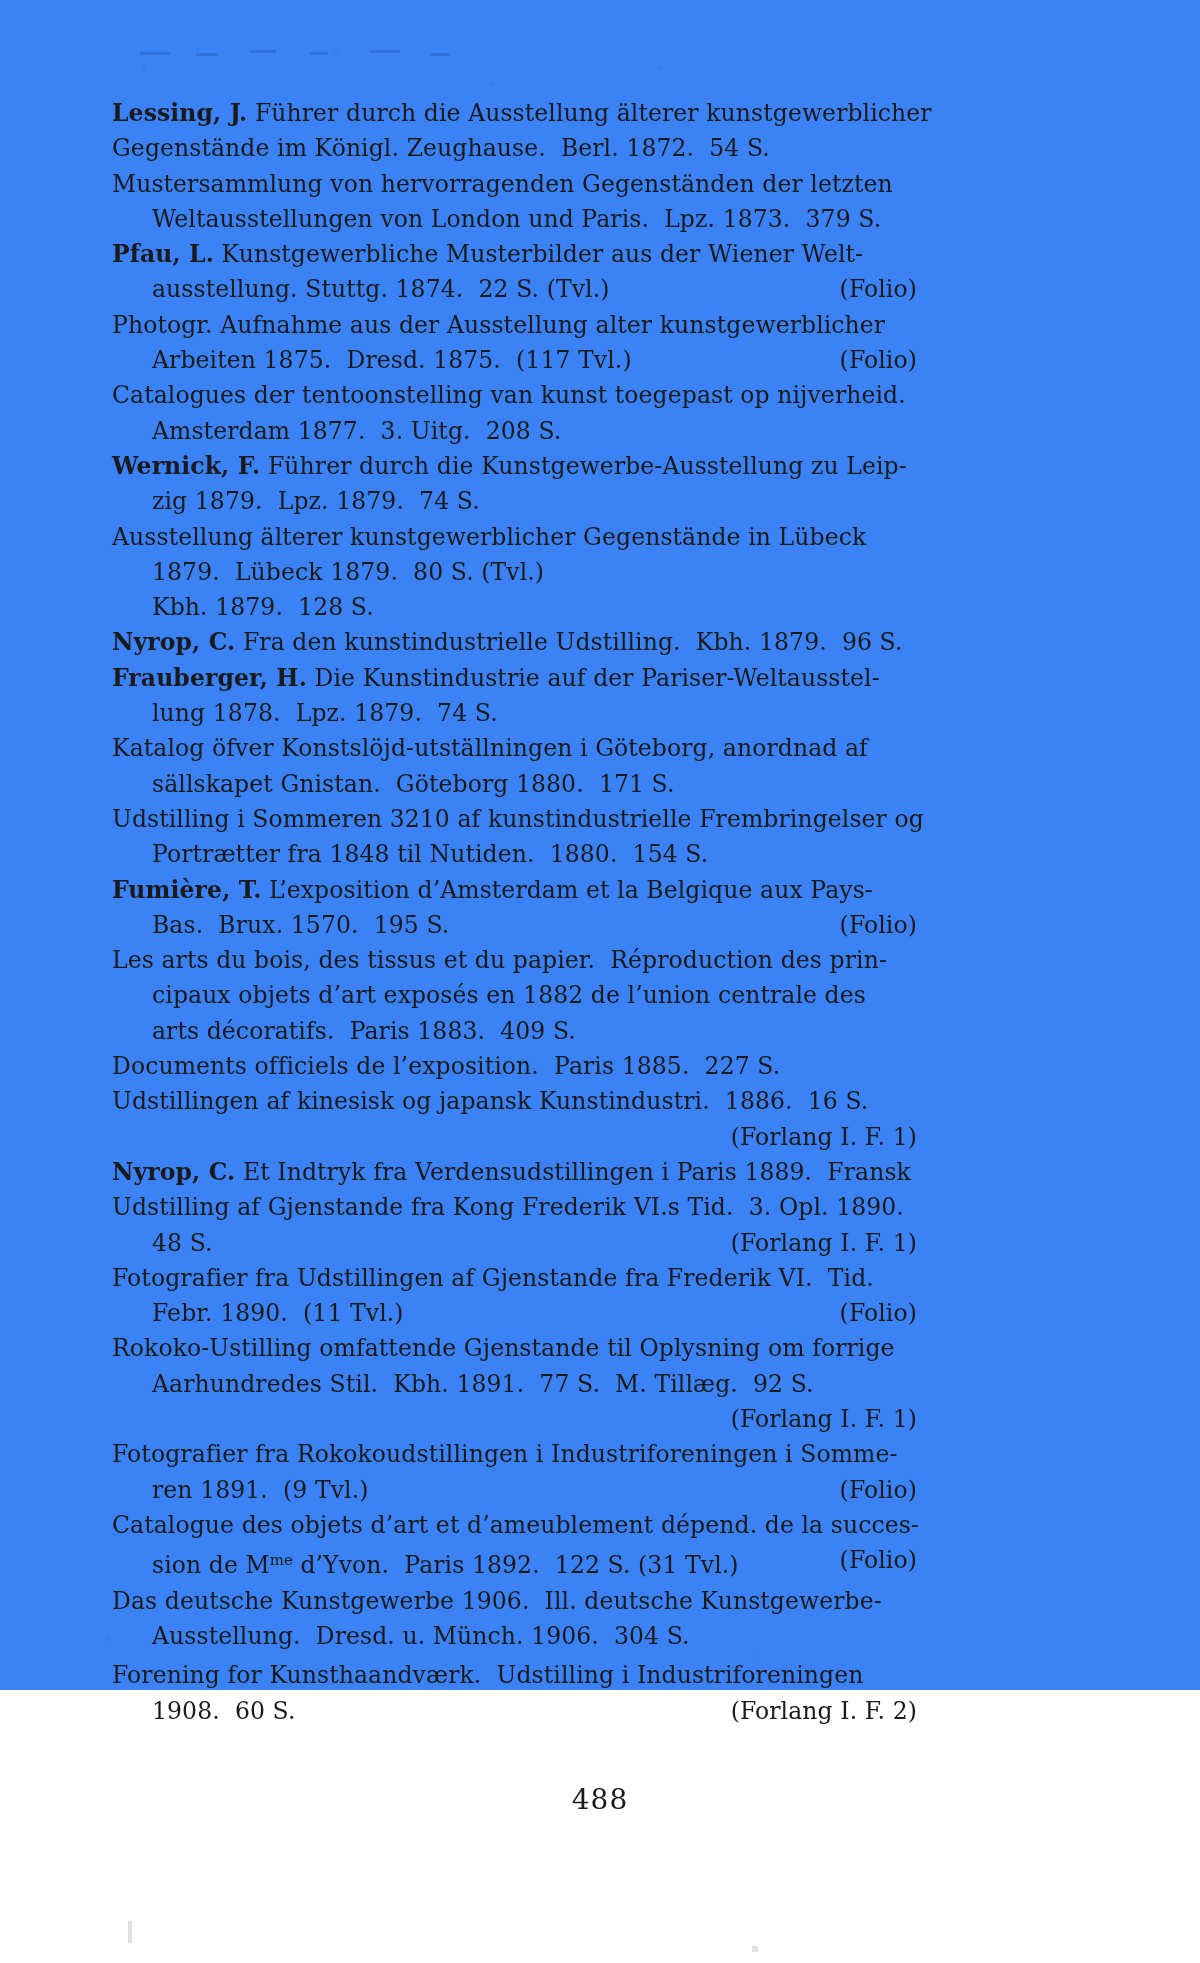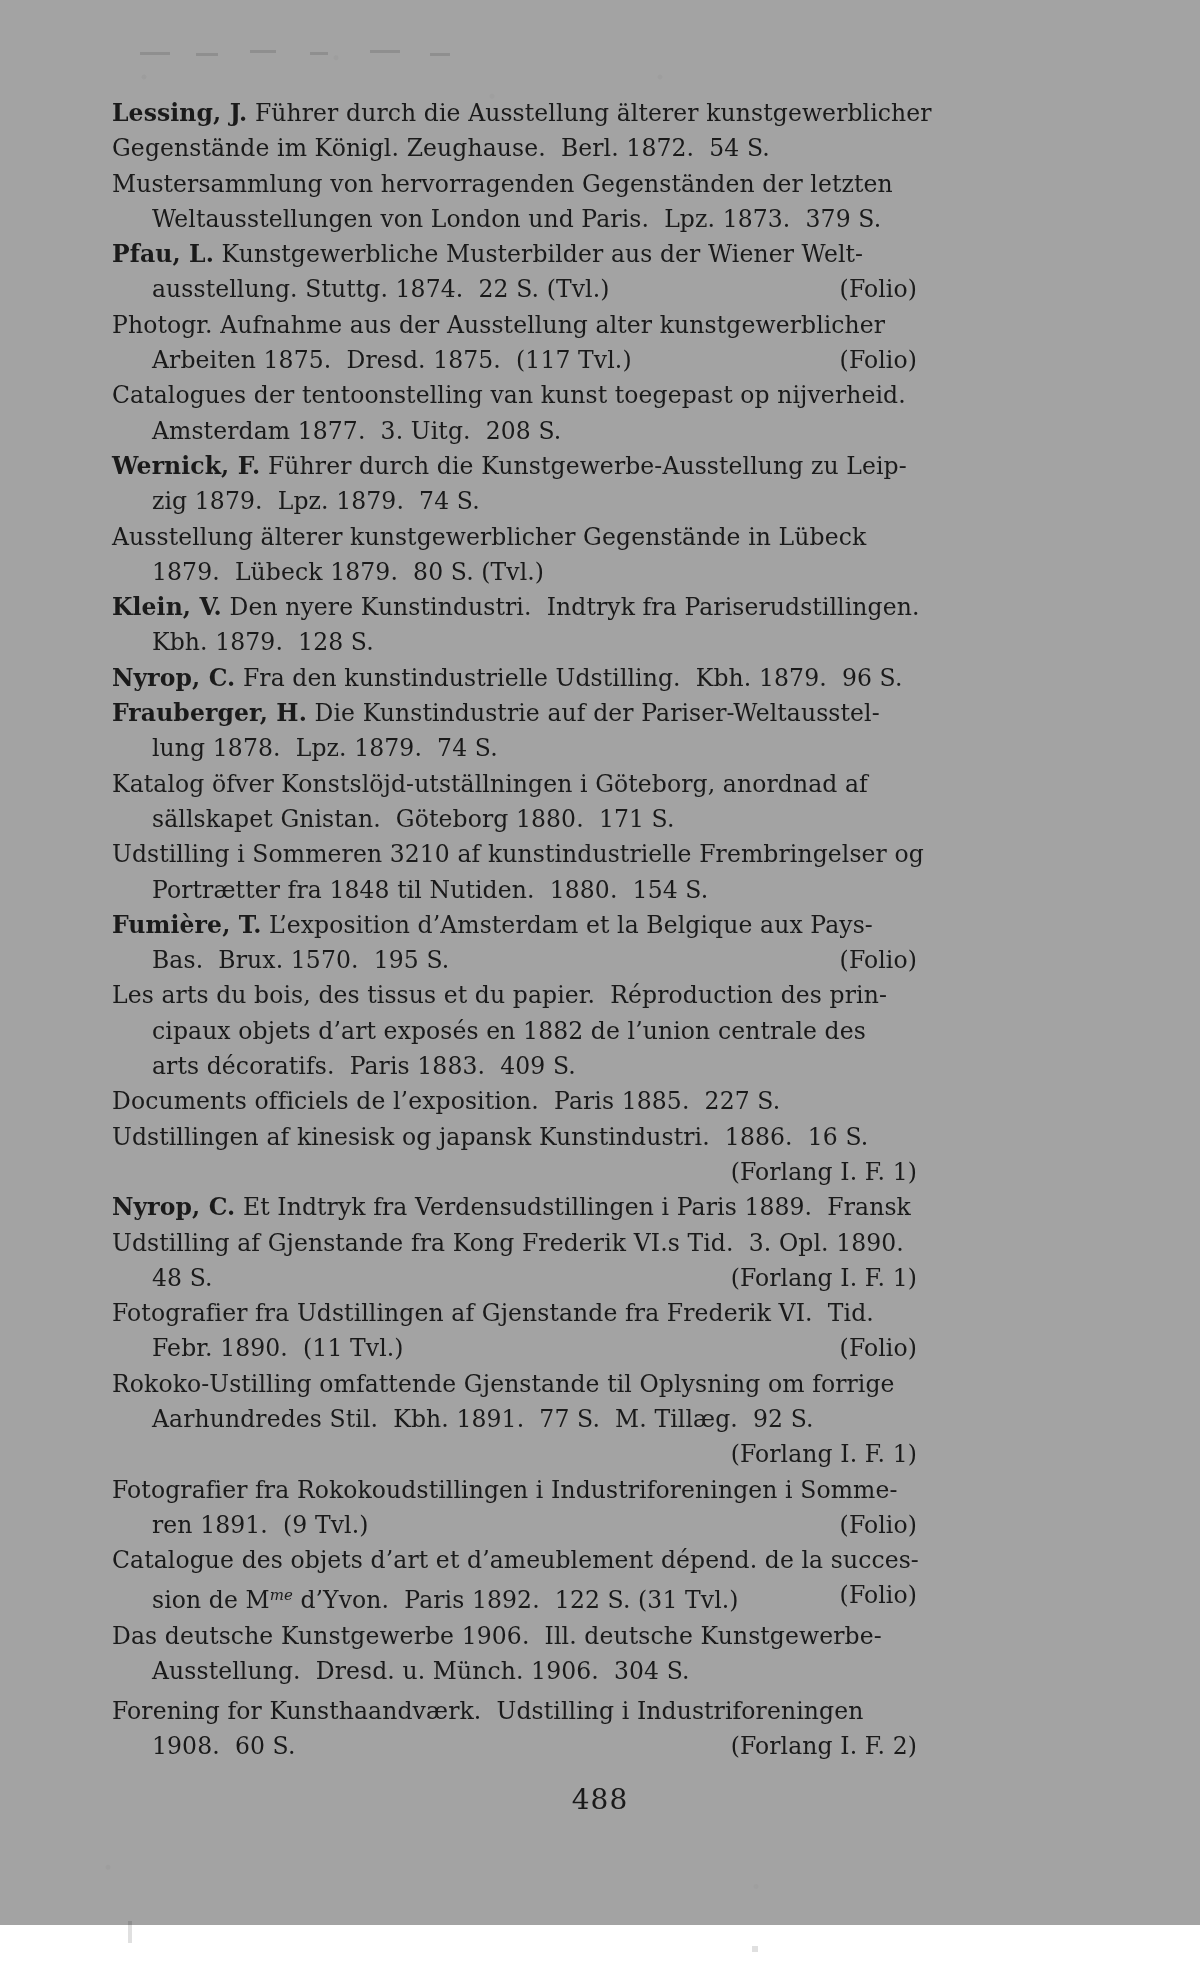--- a/index.html
+++ b/index.html
@@ -12,22 +12,22 @@
     height: 1963px;
     position: relative;
     font-family: "DejaVu Serif", serif;
     color: #1a1a1a;
     overflow: hidden;
   }
   .page {
     position: absolute;
     left: 0; top: 0;
     width: 1200px;
-    height: 1925px;
-    background: #a3a3a3;
+    height: 1690px;
+    background: #3b82f6;
   }
   .scan-noise {
     position: absolute;
     left: 0; top: 0; right: 0; bottom: 0;
     background:
       radial-gradient(circle at 12% 4%, rgba(0,0,0,0.035) 0 2px, transparent 3px),
       radial-gradient(circle at 28% 3%, rgba(0,0,0,0.03) 0 2px, transparent 3px),
       radial-gradient(circle at 41% 5%, rgba(0,0,0,0.028) 0 2px, transparent 3px),
       radial-gradient(circle at 55% 4%, rgba(0,0,0,0.03) 0 2px, transparent 3px),
       radial-gradient(circle at 9% 97%, rgba(0,0,0,0.03) 0 2px, transparent 3px),
@@ -53,21 +53,20 @@
   .folio-right {
     position: absolute;
     right: -5px;
     top: 0;
     white-space: pre;
   }
   .sup {
     font-size: 15px;
     vertical-align: 0.55em;
     letter-spacing: 0;
-    font-style: italic;
   }
   .pageno {
     position: absolute;
     left: 0;
     right: 0;
     top: 1783px;
     text-align: center;
     font-size: 28px;
     letter-spacing: 1px;
   }
@@ -114,21 +113,20 @@
     <div class="ln indent1"><span>Amsterdam 1877.  3. Uitg.  208 S.</span></div>
 
     <div class="ln"><b>Wernick, F.</b><span> Führer durch die Kunstgewerbe-Ausstellung zu Leip-</span></div>
 
     <div class="ln indent1"><span>zig 1879.  Lpz. 1879.  74 S.</span></div>
 
     <div class="ln"><span>Ausstellung älterer kunstgewerblicher Gegenstände in Lübeck</span></div>
 
     <div class="ln indent1"><span>1879.  Lübeck 1879.  80 S. (Tvl.)</span></div>
 
-    <div class="ln"><b>Klein, V.</b><span> Den nyere Kunstindustri.  Indtryk fra Pariserudstillingen.</span></div>
 
     <div class="ln indent1"><span>Kbh. 1879.  128 S.</span></div>
 
     <div class="ln"><b>Nyrop, C.</b><span> Fra den kunstindustrielle Udstilling.  Kbh. 1879.  96 S.</span></div>
 
     <div class="ln"><b>Frauberger, H.</b><span> Die Kunstindustrie auf der Pariser-Weltausstel-</span></div>
 
     <div class="ln indent1"><span>lung 1878.  Lpz. 1879.  74 S.</span></div>
 
     <div class="ln"><span>Katalog öfver Konstslöjd-utställningen i Göteborg, anordnad af</span></div>

